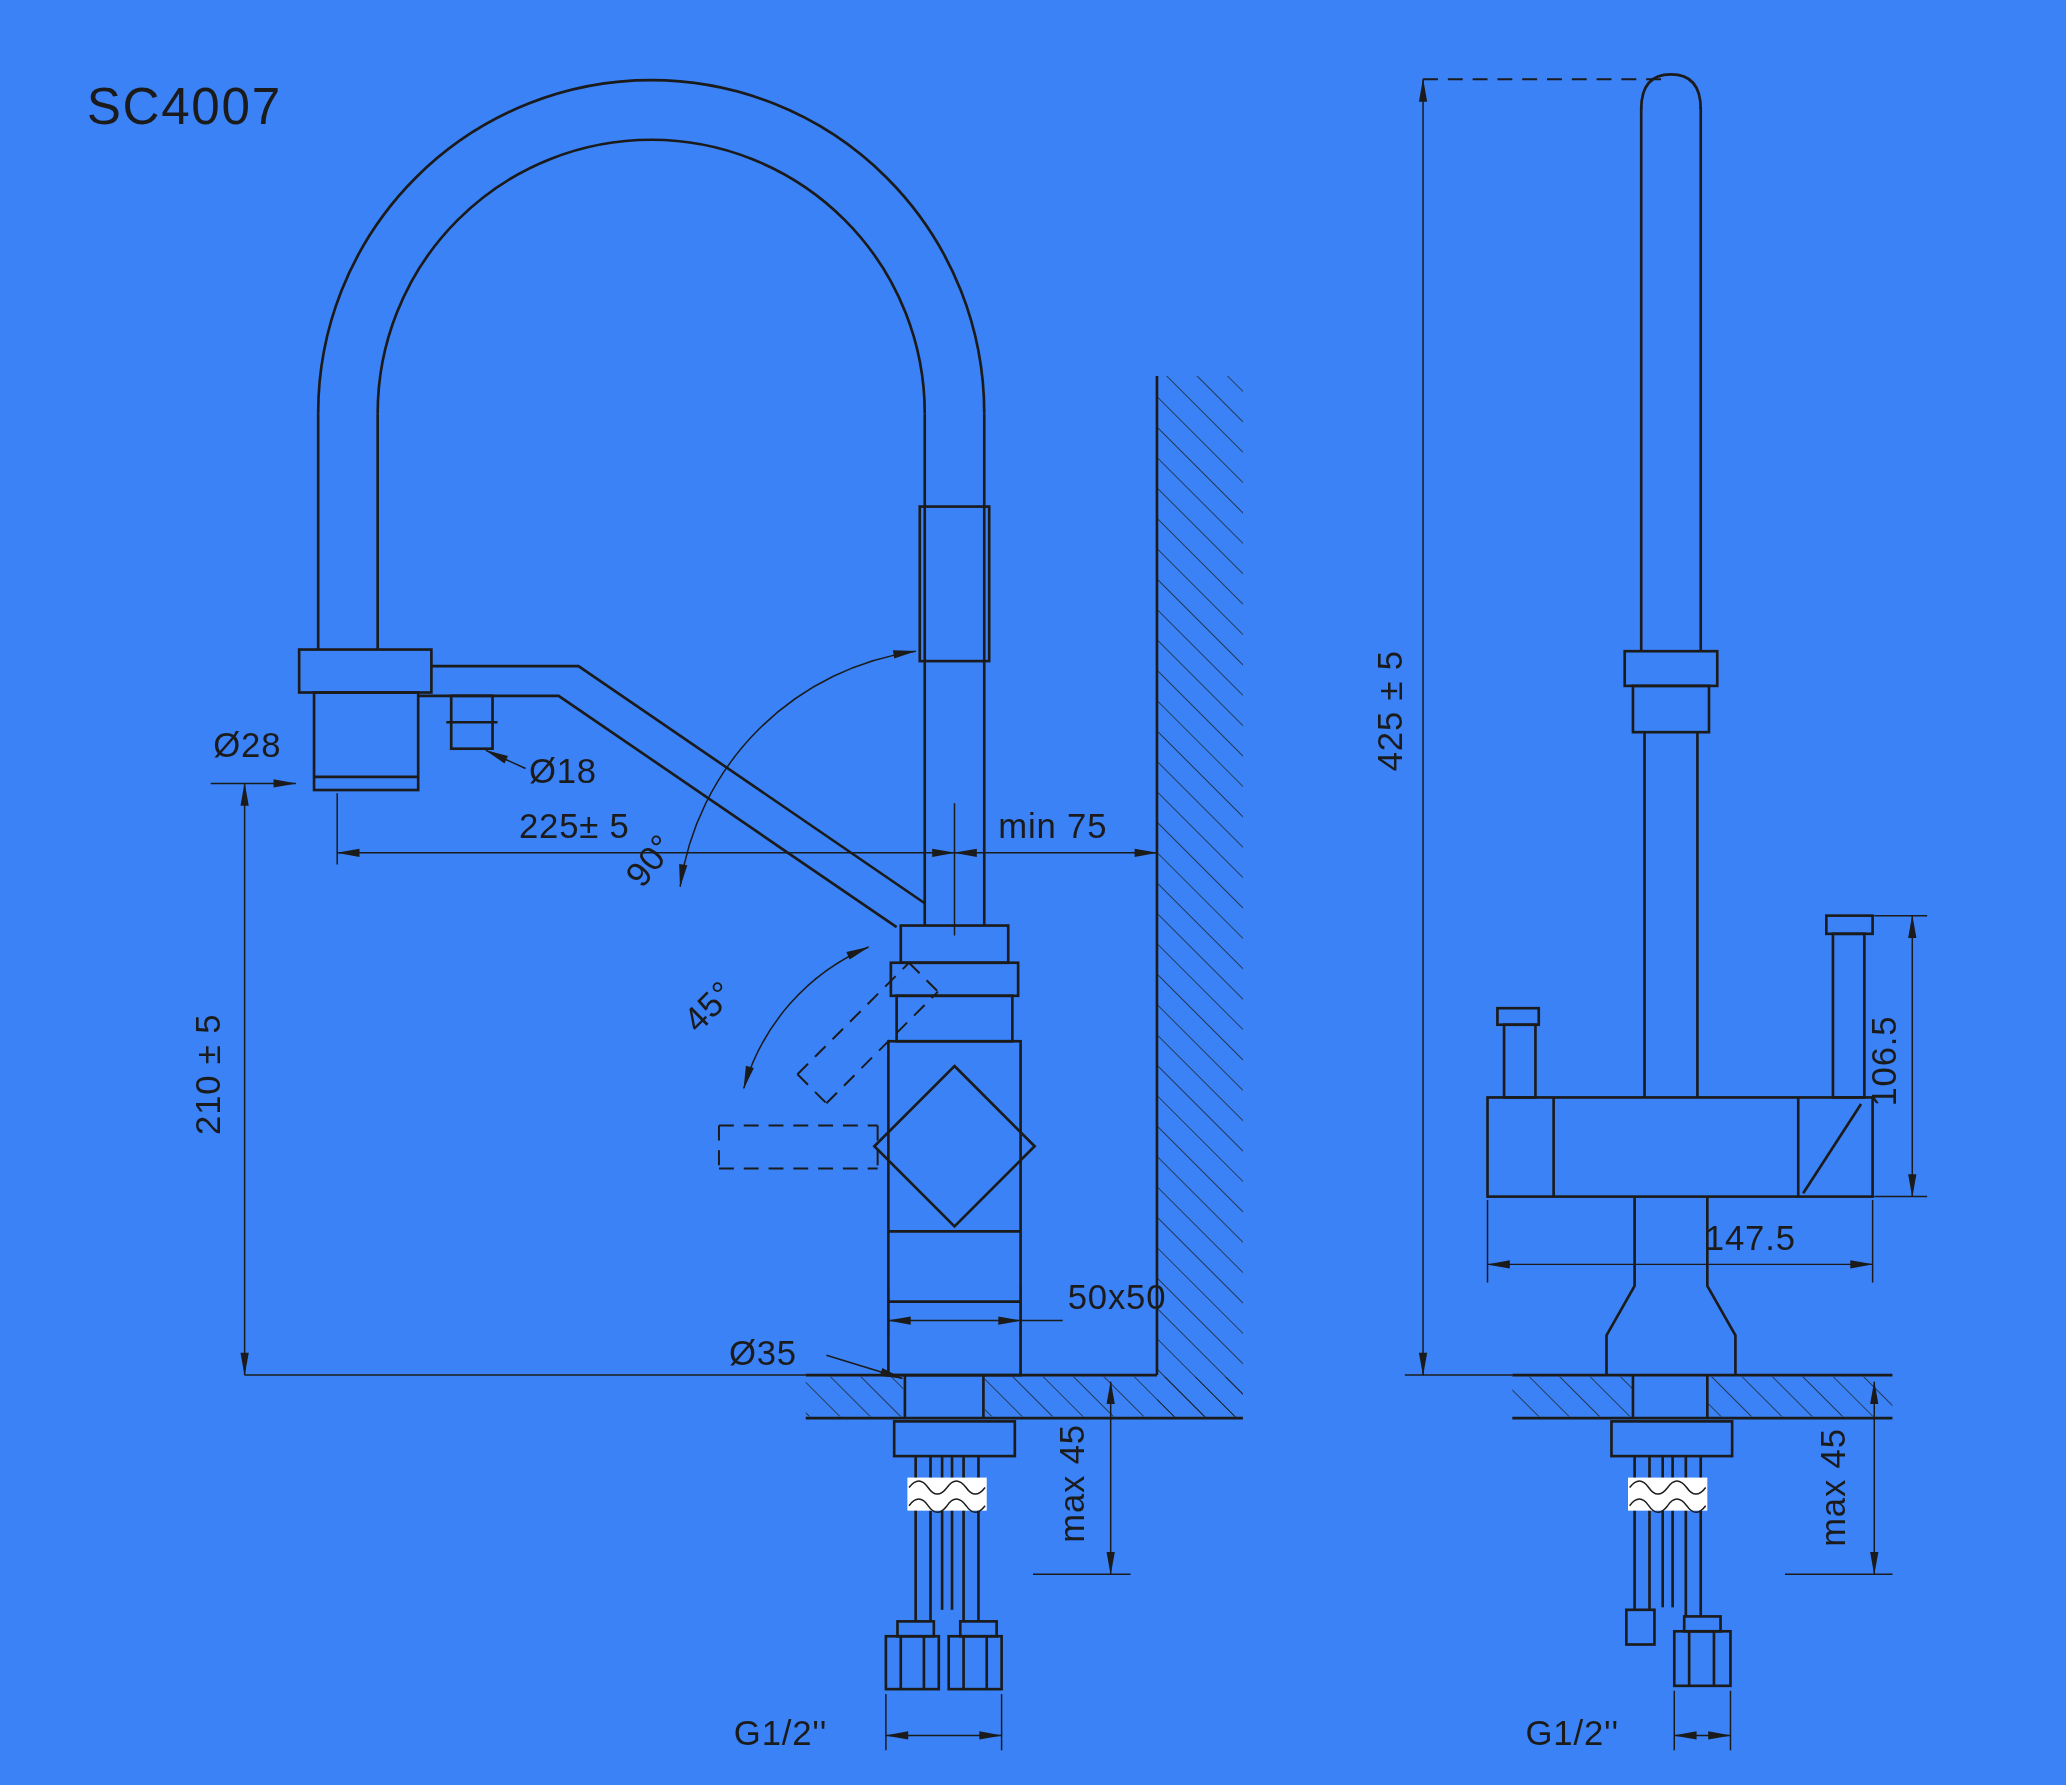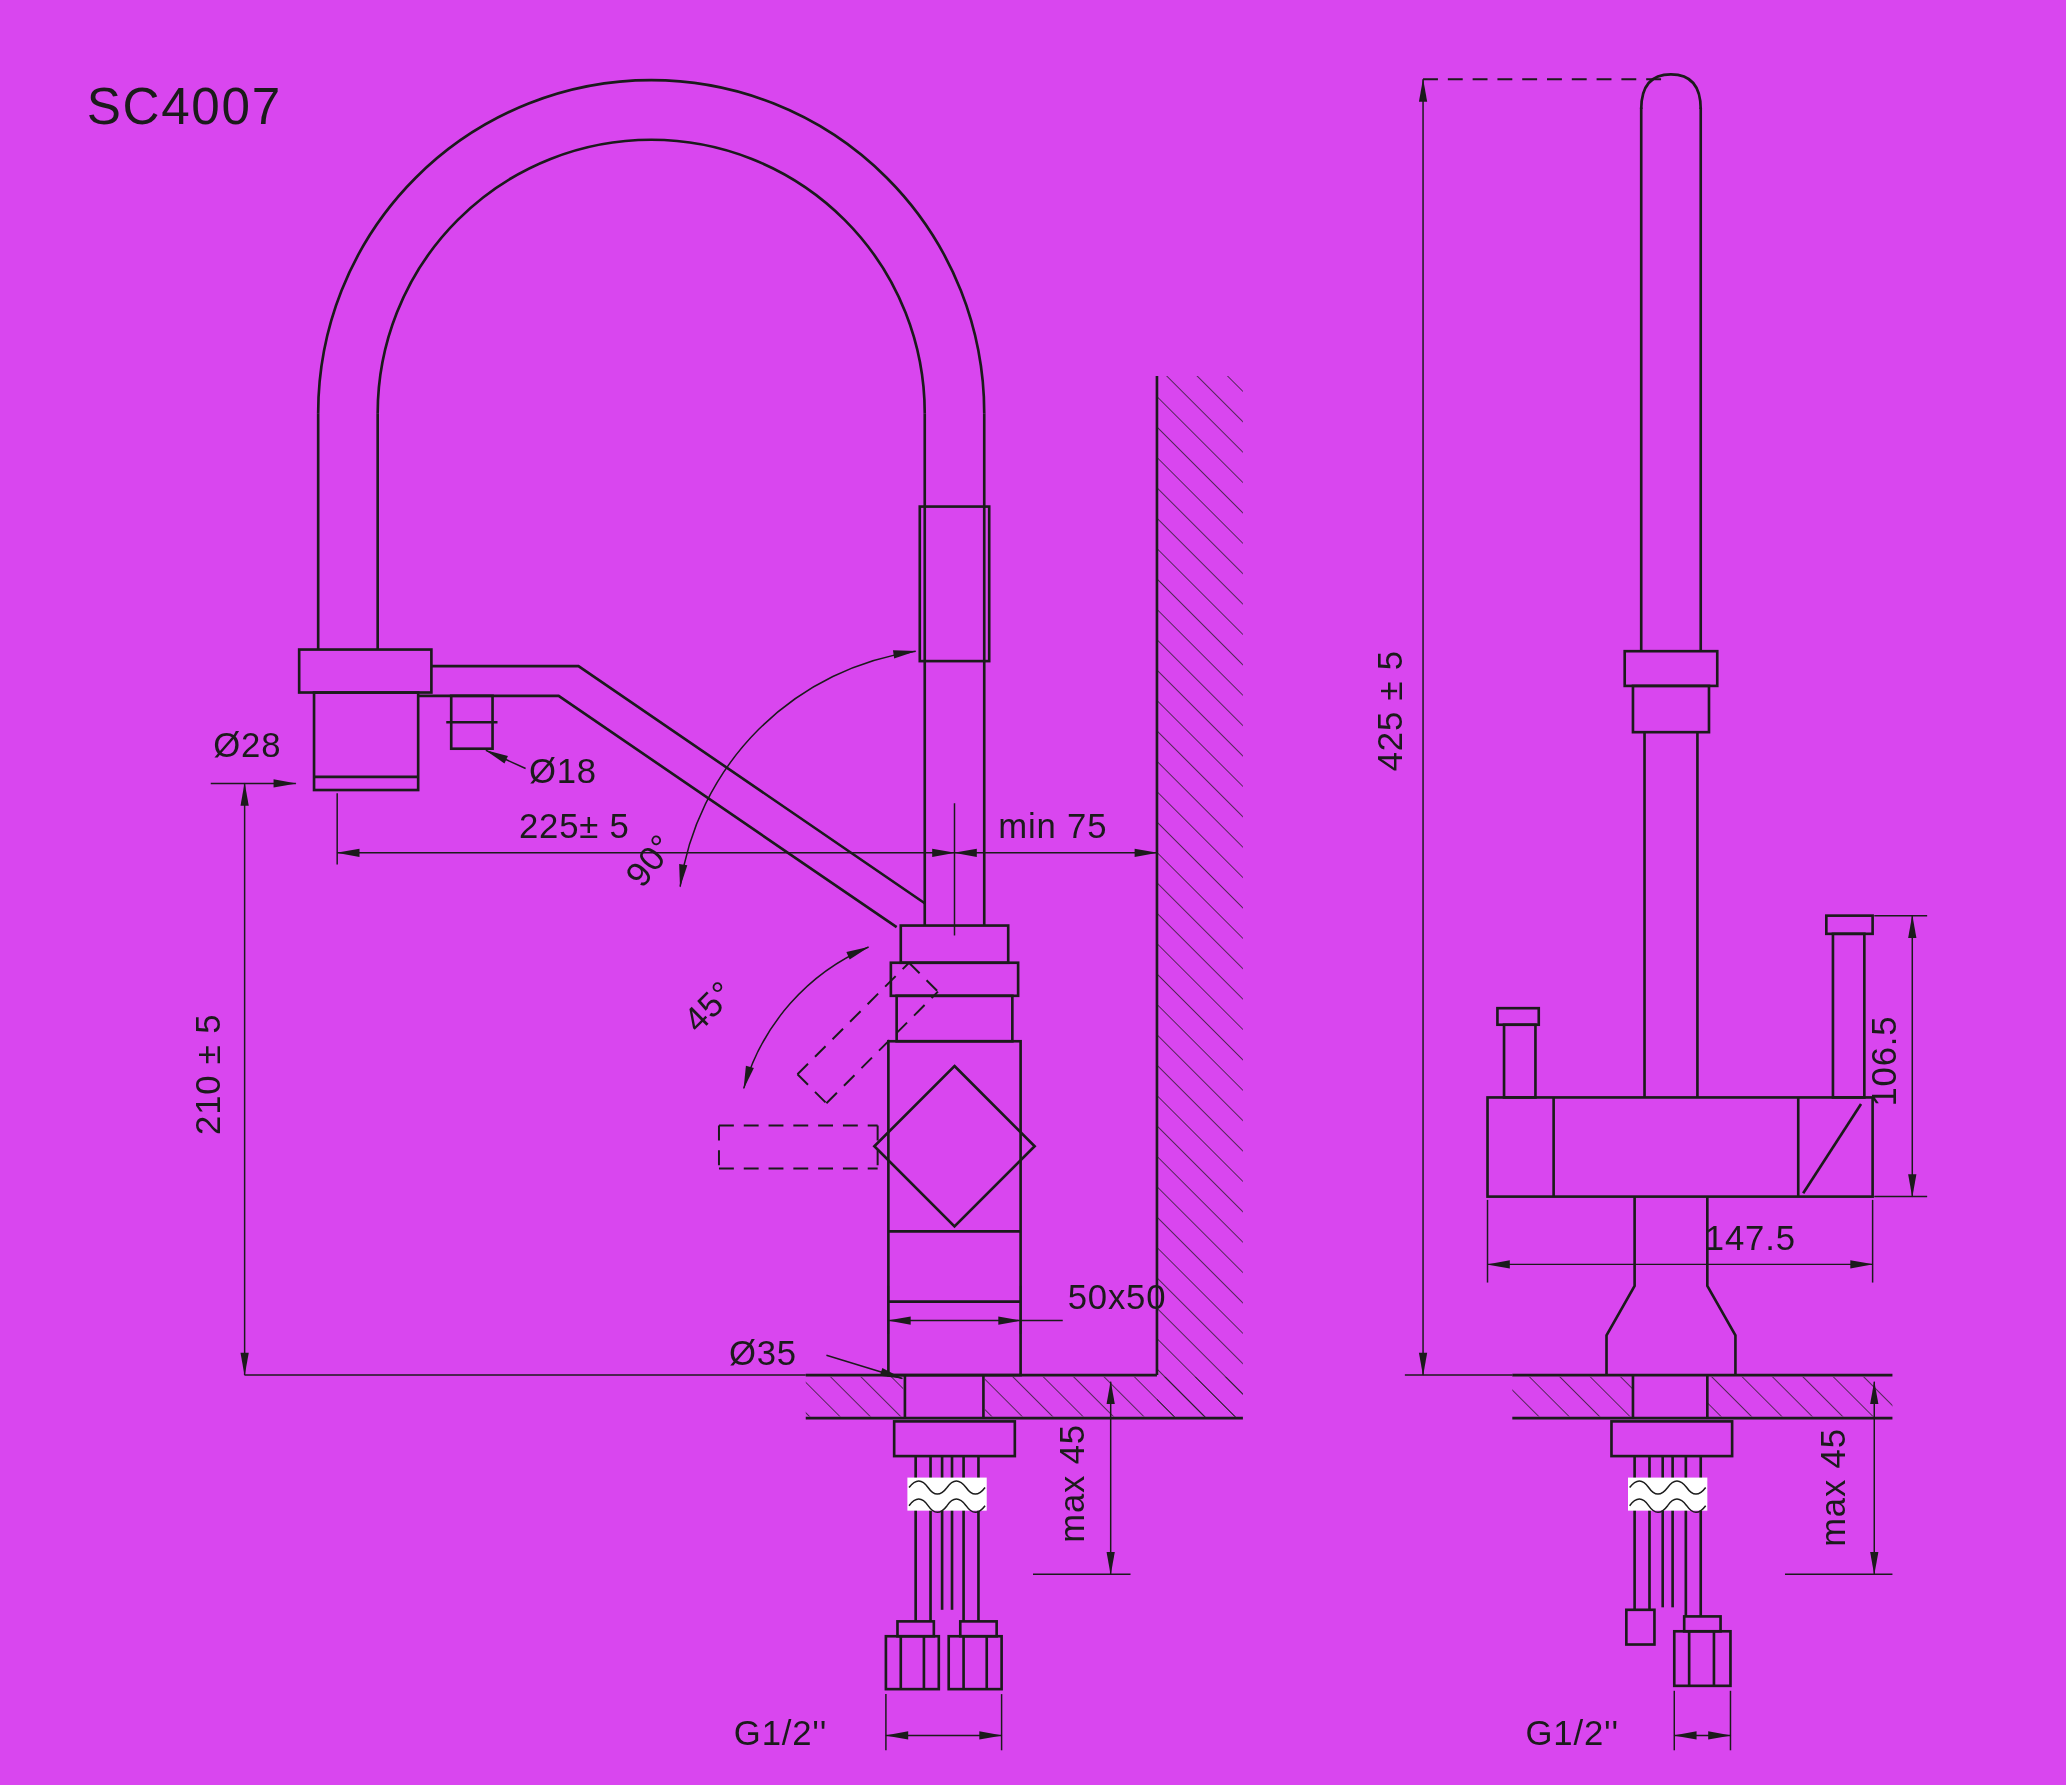--- a/index.html
+++ b/index.html
@@ -1,16 +1,16 @@
 <!DOCTYPE html>
 <html style="font-size:13.2px"><head>
 <meta charset="utf-8">
 <style>
   html,body{margin:0;padding:0;background:#ffffff;}
-  .page{width:2066px;height:1785px;background:#d946ef;position:relative;}
+  .page{width:2066px;height:1785px;background:#3b82f6;position:relative;}
   svg{display:block;}
   .obj{stroke:#1b1b1b;stroke-width:3.2;fill:none;stroke-linejoin:miter;stroke-linecap:butt;}
   .thin{stroke:#1b1b1b;stroke-width:1.8;fill:none;}
   .dash{stroke:#1b1b1b;stroke-width:2.4;fill:none;stroke-dasharray:18 12;}
   .hatchfill{stroke:none;}
   text{font-family:"Liberation Sans", sans-serif;fill:#1b1b1b;}
   .txt{font-size:42px;letter-spacing:1px;}
   .title{font-size:62px;letter-spacing:2px;}
   .white{fill:#ffffff;stroke:none;}
 </style>

